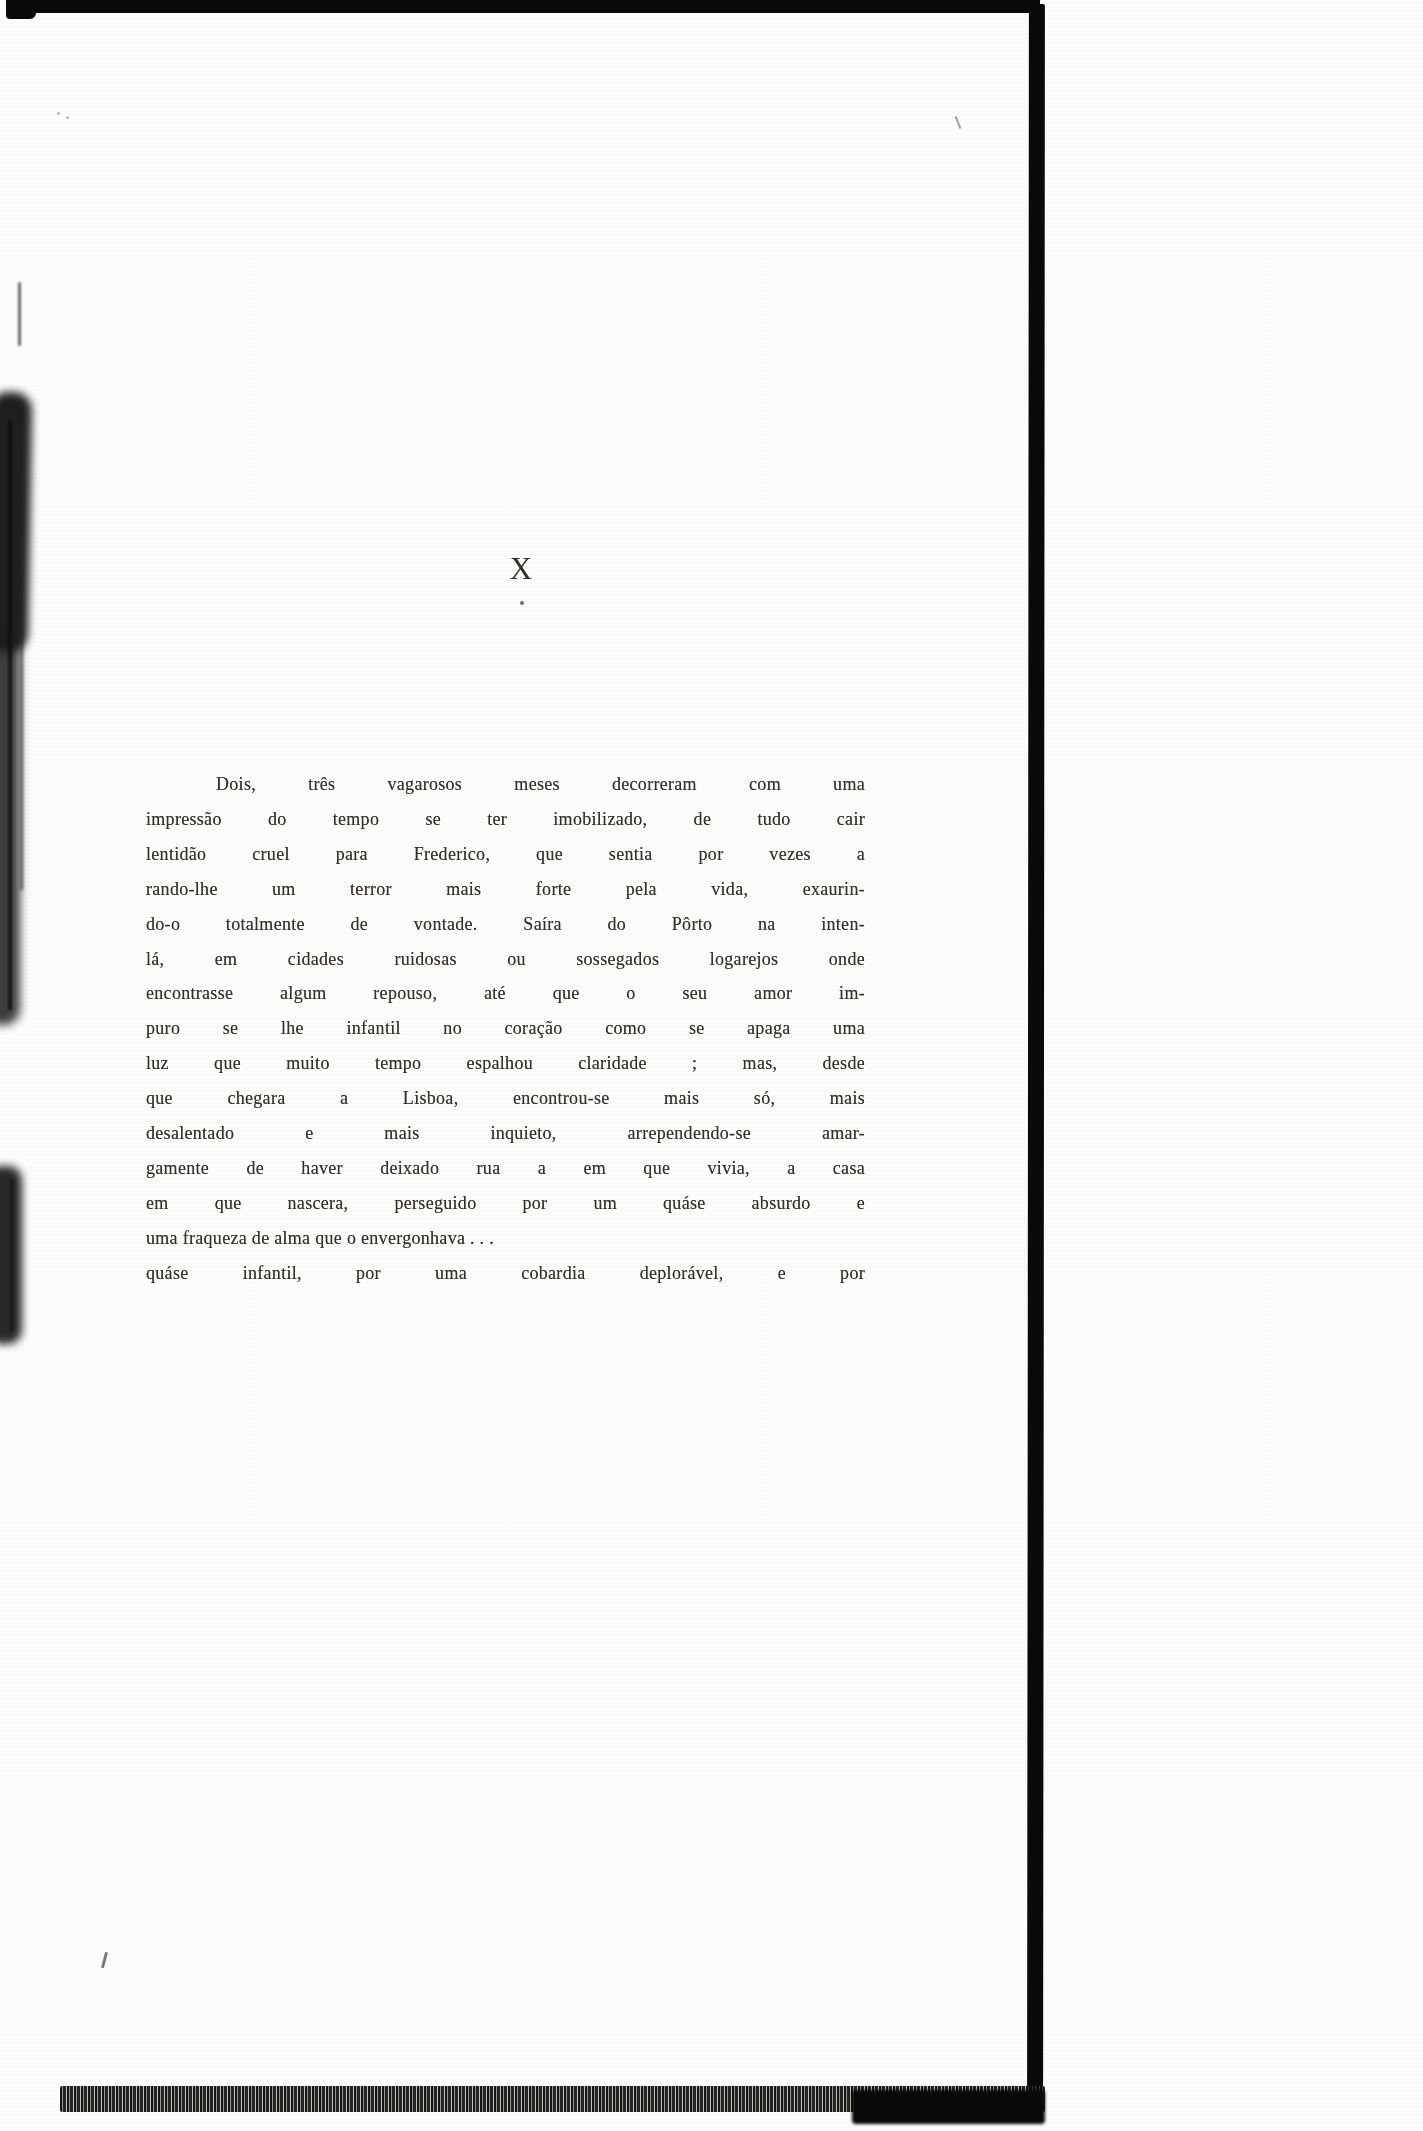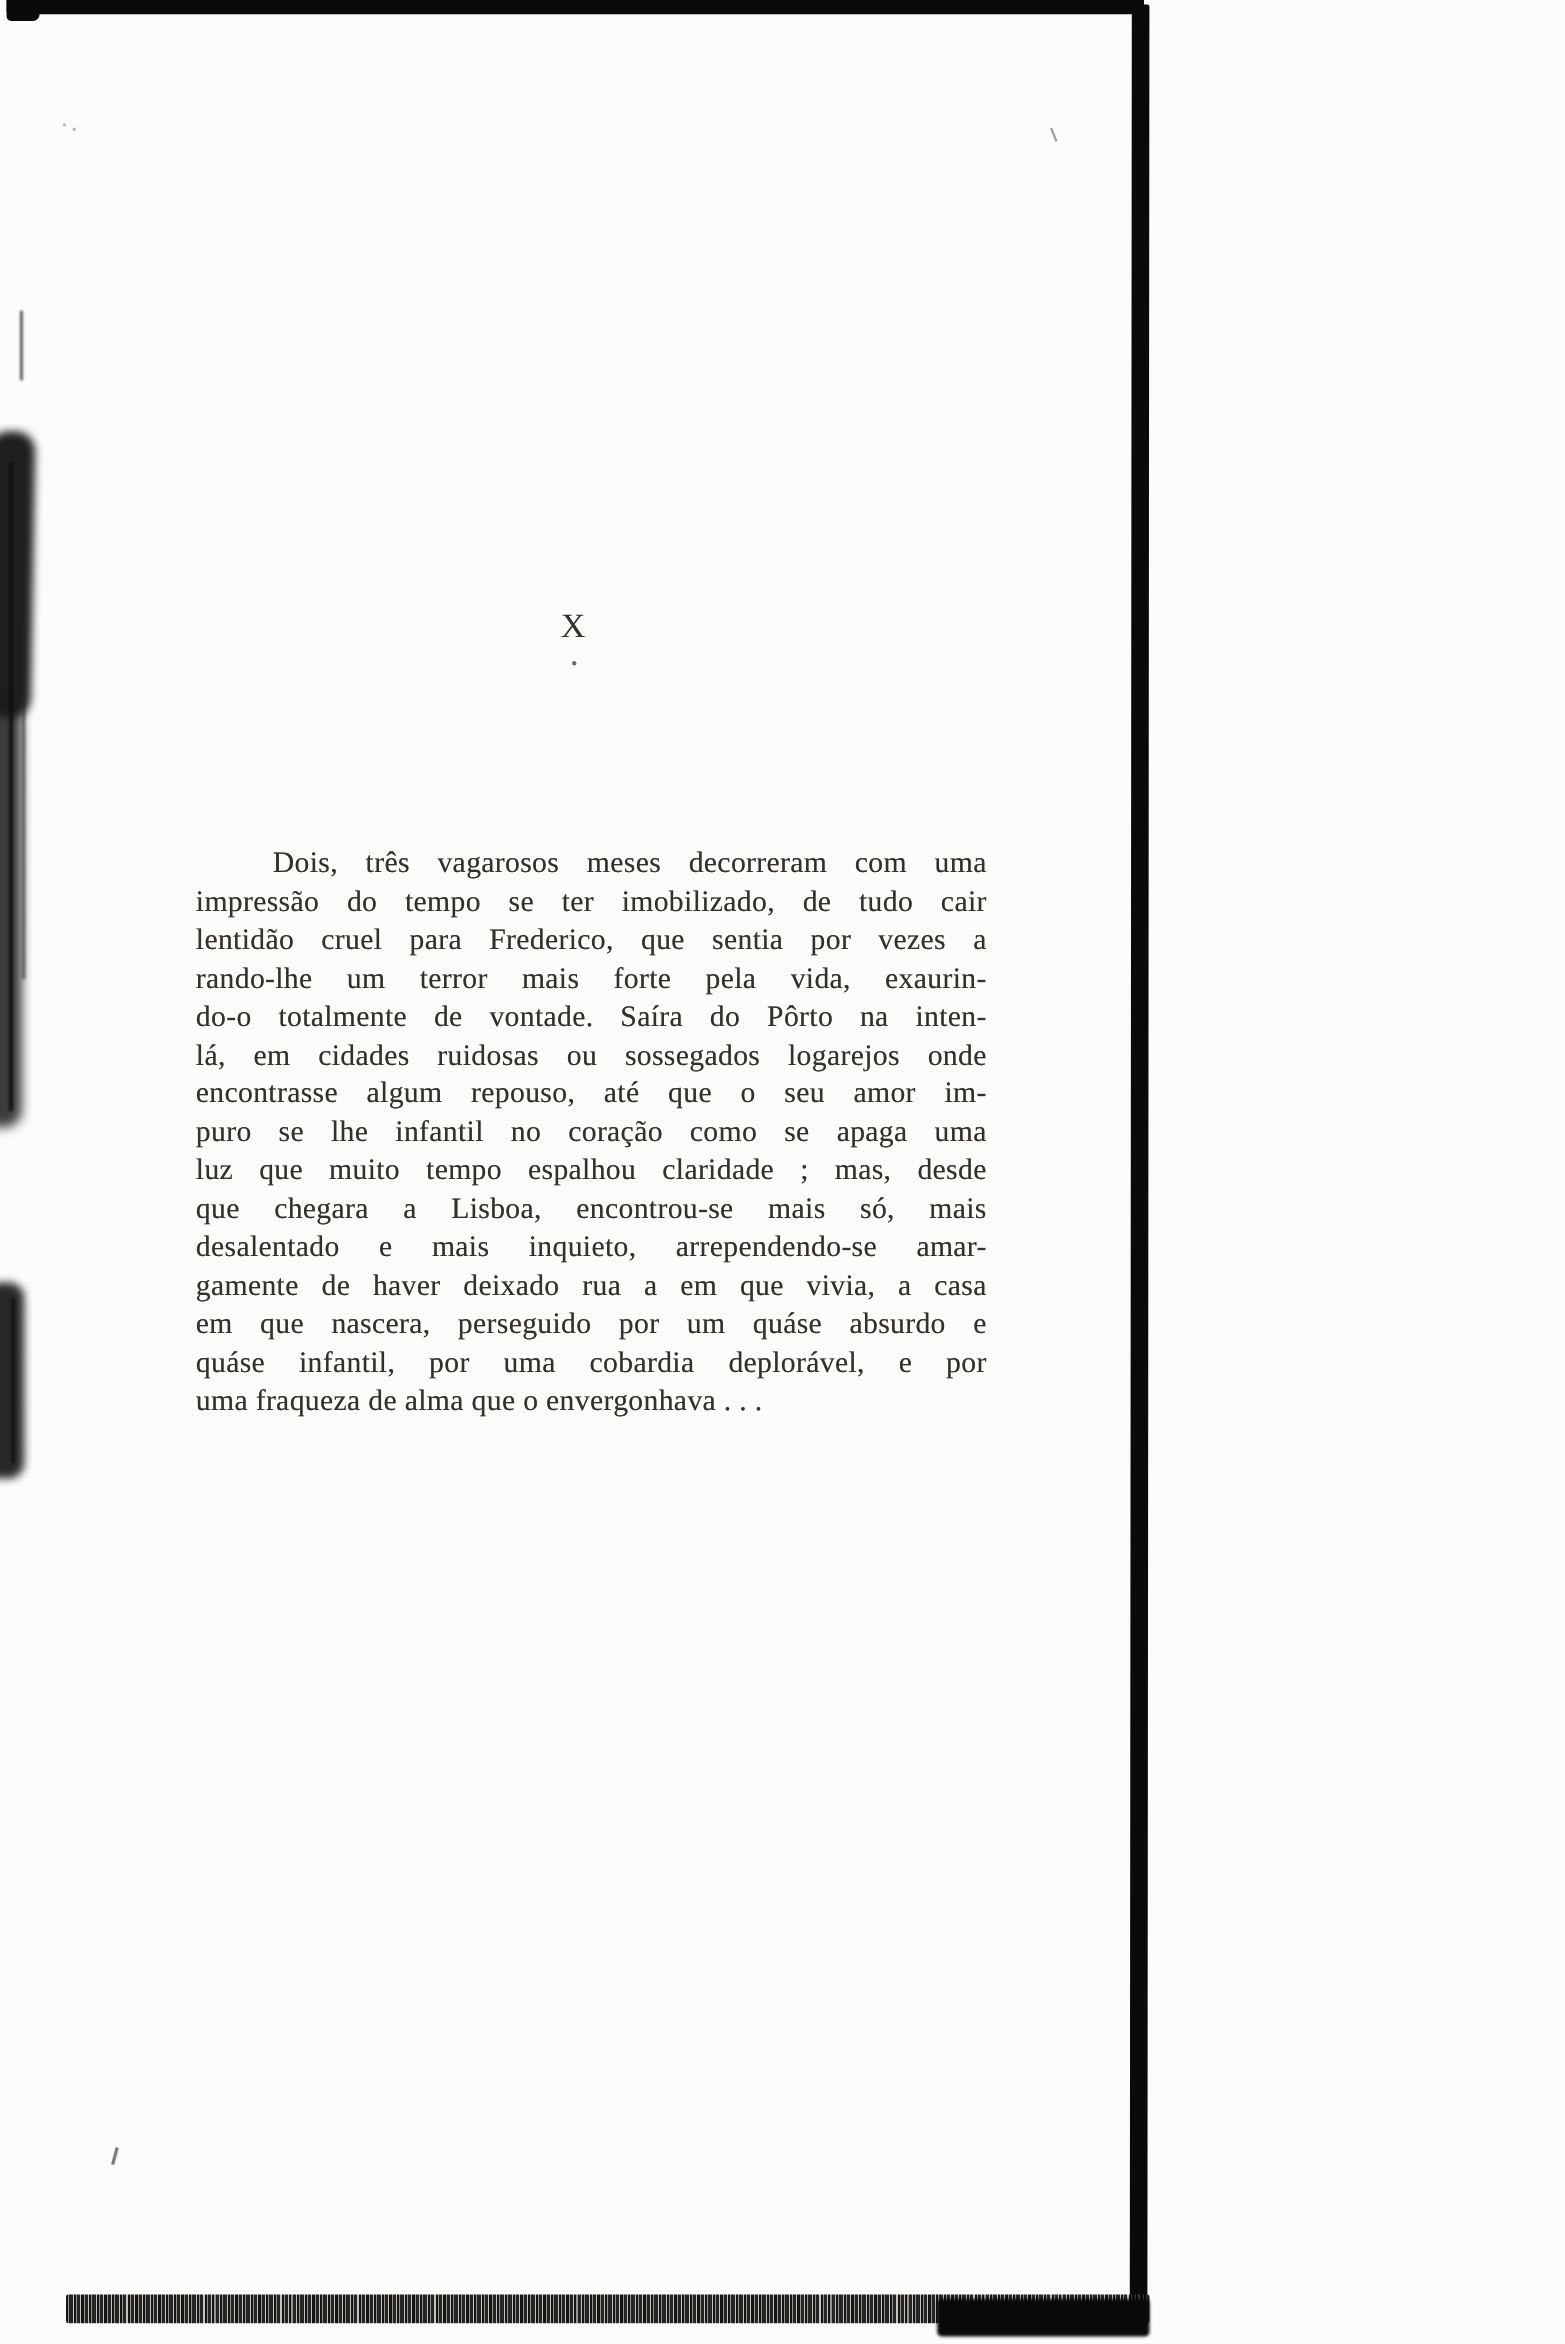--- a/index.html
+++ b/index.html
@@ -166,23 +166,23 @@
     position: absolute;
     left: 163px; top: 551px;
     width: 718px;
     text-align: center;
     font-size: 31px;
     letter-spacing: 2px;
     color: var(--ink, #34302b);
   }
   .bodytext {
     position: absolute;
-    left: 178px; top: 767px;
+    left: 146px; top: 767px;
     width: 719px;
-    font-size: 27px;
+    font-size: 18px;
     line-height: 34.9px;
     letter-spacing: 0.3px;
     color: var(--ink, #34302b);
     text-shadow: 0 0 0.4px rgba(45,41,36,0.55);
   }
   .line {
     text-align: justify;
     text-align-last: justify;
     white-space: normal;
   }
@@ -224,17 +224,17 @@
     <div class="line">rando-lhe um terror mais forte pela vida, exaurin-</div>
     <div class="line">do-o totalmente de vontade. Saíra do Pôrto na inten-</div>
     <div class="line">lá, em cidades ruidosas ou sossegados logarejos onde</div>
     <div class="line">encontrasse algum repouso, até que o seu amor im-</div>
     <div class="line">puro se lhe infantil no coração como se apaga uma</div>
     <div class="line">luz que muito tempo espalhou claridade ; mas, desde</div>
     <div class="line">que chegara a Lisboa, encontrou-se mais só, mais</div>
     <div class="line">desalentado e mais inquieto, arrependendo-se amar-</div>
     <div class="line">gamente de haver deixado rua a em que vivia, a casa</div>
     <div class="line">em que nascera, perseguido por um quáse absurdo e</div>
+    <div class="line last">uma fraqueza de alma que o envergonhava . . .</div>
     <div class="line">quáse infantil, por uma cobardia deplorável, e por</div>
-    <div class="line last">uma fraqueza de alma que o envergonhava . . .</div>
   </div>
 
 </div>
 
 </body></html>

